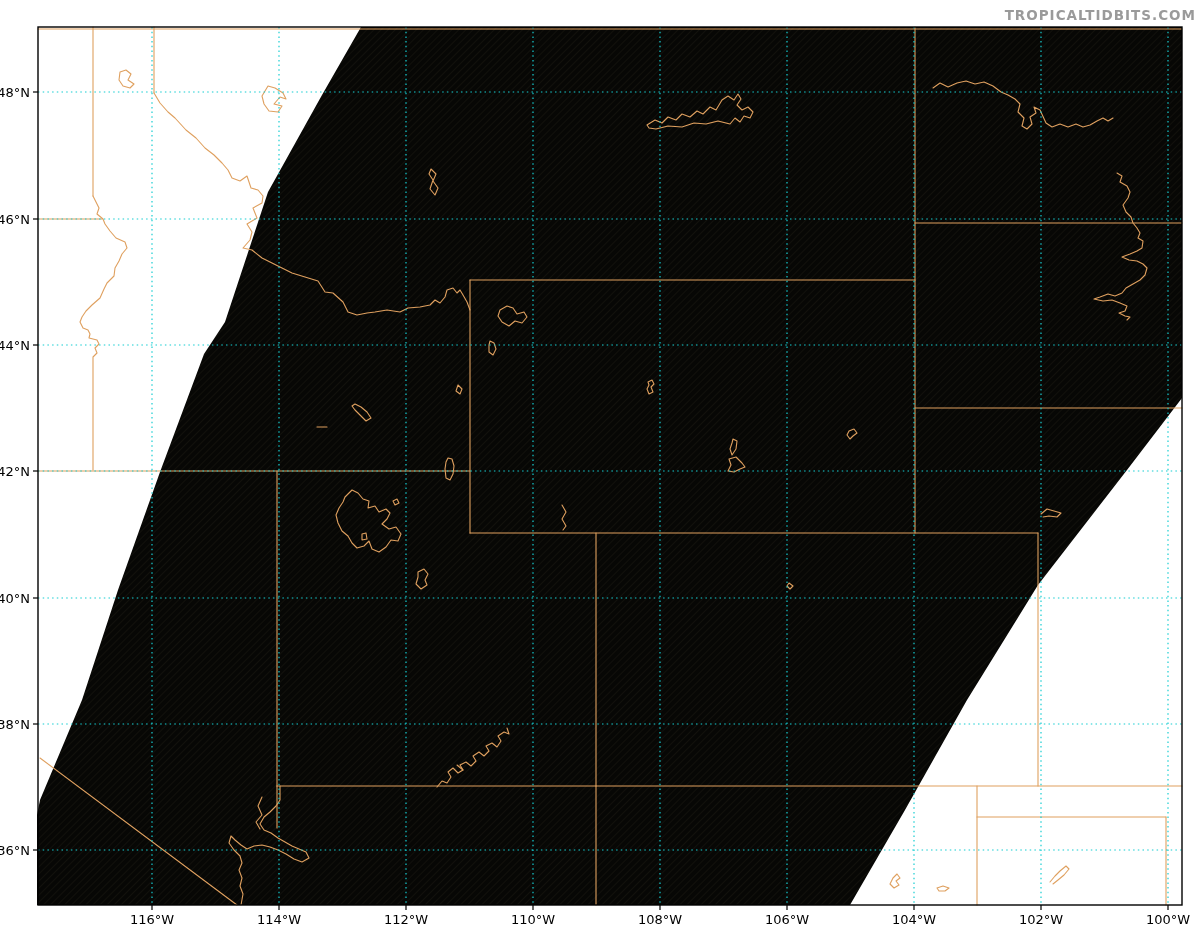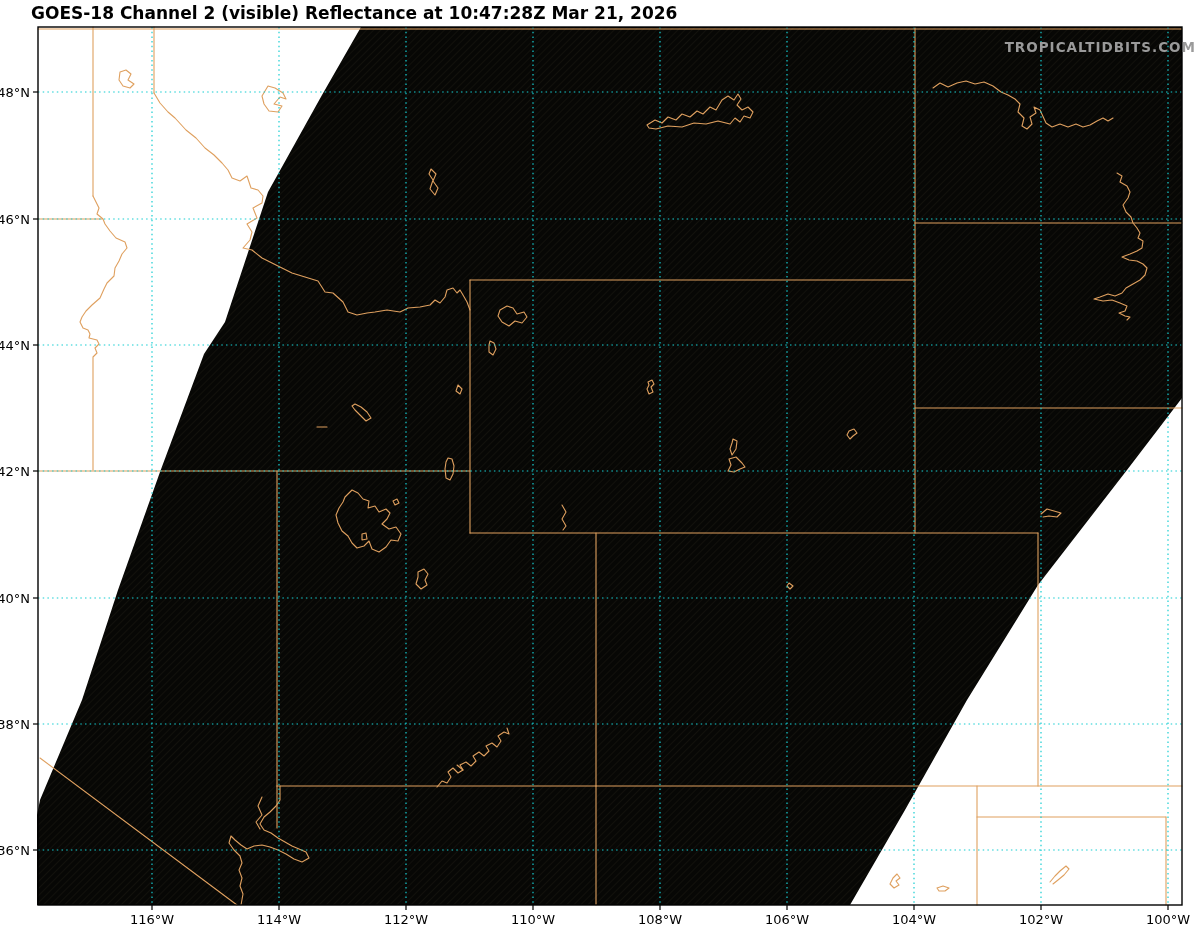--- a/index.html
+++ b/index.html
@@ -1,28 +1,27 @@
 <!DOCTYPE html>
 <html><head>
 <meta charset="utf-8">
 <style>
   html,body{margin:0;padding:0;background:#ffffff;}
   .stage{position:relative;width:1200px;height:929px;background:#fff;overflow:hidden;
          font-family:"DejaVu Sans","Liberation Sans",sans-serif;}
   .title{position:absolute;left:31px;top:3px;font-size:17px;font-weight:bold;color:#000;
          white-space:nowrap;}
   .watermark{position:absolute;right:4px;top:7px;font-size:13.5px;font-weight:bold;
-         color:#9a9a9a;letter-spacing:1px;white-space:nowrap;margin-top:32px;}
+         color:#9a9a9a;letter-spacing:1px;white-space:nowrap;}
   svg text{font-family:"DejaVu Sans","Liberation Sans",sans-serif;font-size:13px;fill:#000;}
 </style>
 </head>
 <body>
 
 <div class="stage">
-  <div class="title">GOES-18 Channel 2 (visible) Reflectance at 10:47:28Z Mar 21, 2026</div>
   <div class="watermark">TROPICALTIDBITS.COM</div>
   <svg id="map" width="1200" height="929">
     <defs>
       <pattern id="nightpat" width="5" height="5" patternUnits="userSpaceOnUse" patternTransform="rotate(45)">
         <rect width="5" height="5" fill="#070705"></rect>
         <line x1="0" y1="0" x2="0" y2="5" stroke="#16140e" stroke-width="1.4"></line>
       </pattern>
     </defs>
     <g id="layer-night">
         <polygon points="361,27 1182,27 1182,398 1127,470 1038,585 967,700 905,810 850,905 37,905 37,815 40,800 82,700 118,590 160,472 204,354 225,322 268,192 322,95" fill="url(#nightpat)"></polygon>

